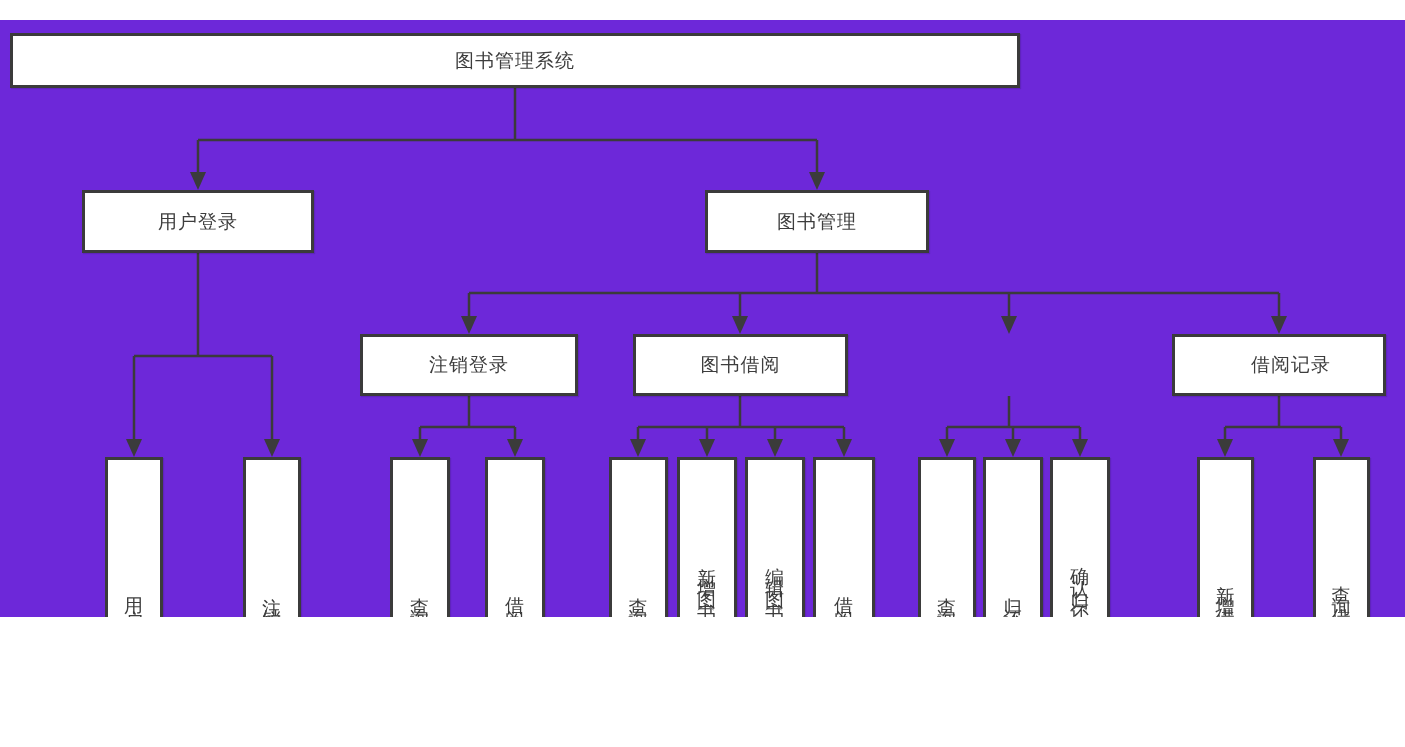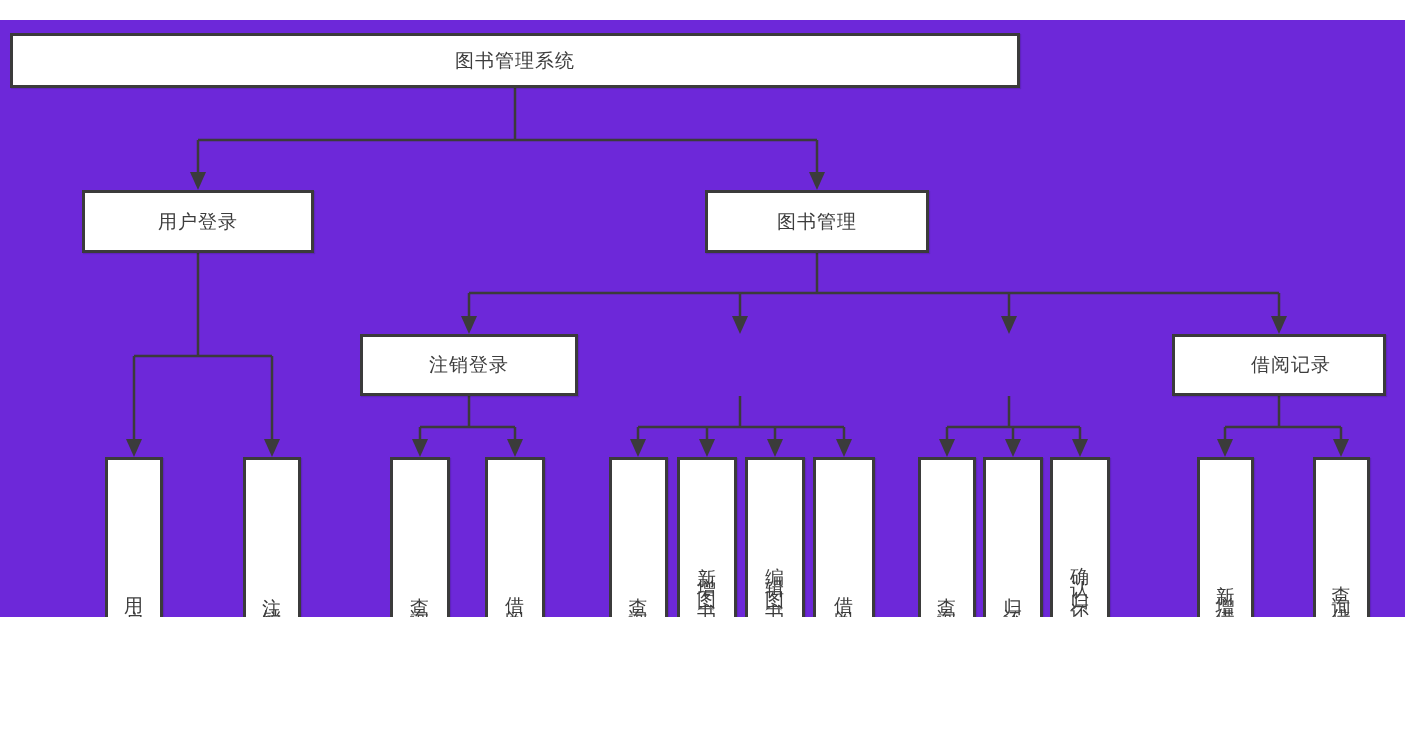--- a/index.html
+++ b/index.html
@@ -128,20 +128,21 @@
       <polygon points="1333,419 1349,419 1341,437"></polygon>
     </g>
   </svg>
 
   <div class="hbox" style="left:10px; top:13px; width:1010px; height:55px;">图书管理系统</div>
 
   <div class="hbox" style="left:82px; top:170px; width:232px; height:63px;">用户登录</div>
   <div class="hbox" style="left:705px; top:170px; width:224px; height:63px;text-align:right;">图书管理</div>
 
   <div class="hbox" style="left:360px; top:314px; width:218px; height:62px;">注销登录</div>
+  <div class="hbox" style="left:633px; top:314px; width:215px; height:62px;">图书借阅</div>
   <div class="hbox" style="left:1172px; top:314px; width:214px; height:62px;padding-left:24px;">借阅记录</div>
 
   <div class="vbox" style="left:105px; top:437px; width:58px; height:298px;">
     <span>用户登录</span>
   </div>
   <div class="vbox" style="left:243px; top:437px; width:58px; height:298px;">
     <span>注销登录</span>
   </div>
 
   <div class="vbox" style="left:390px; top:437px; width:60px; height:298px;">

